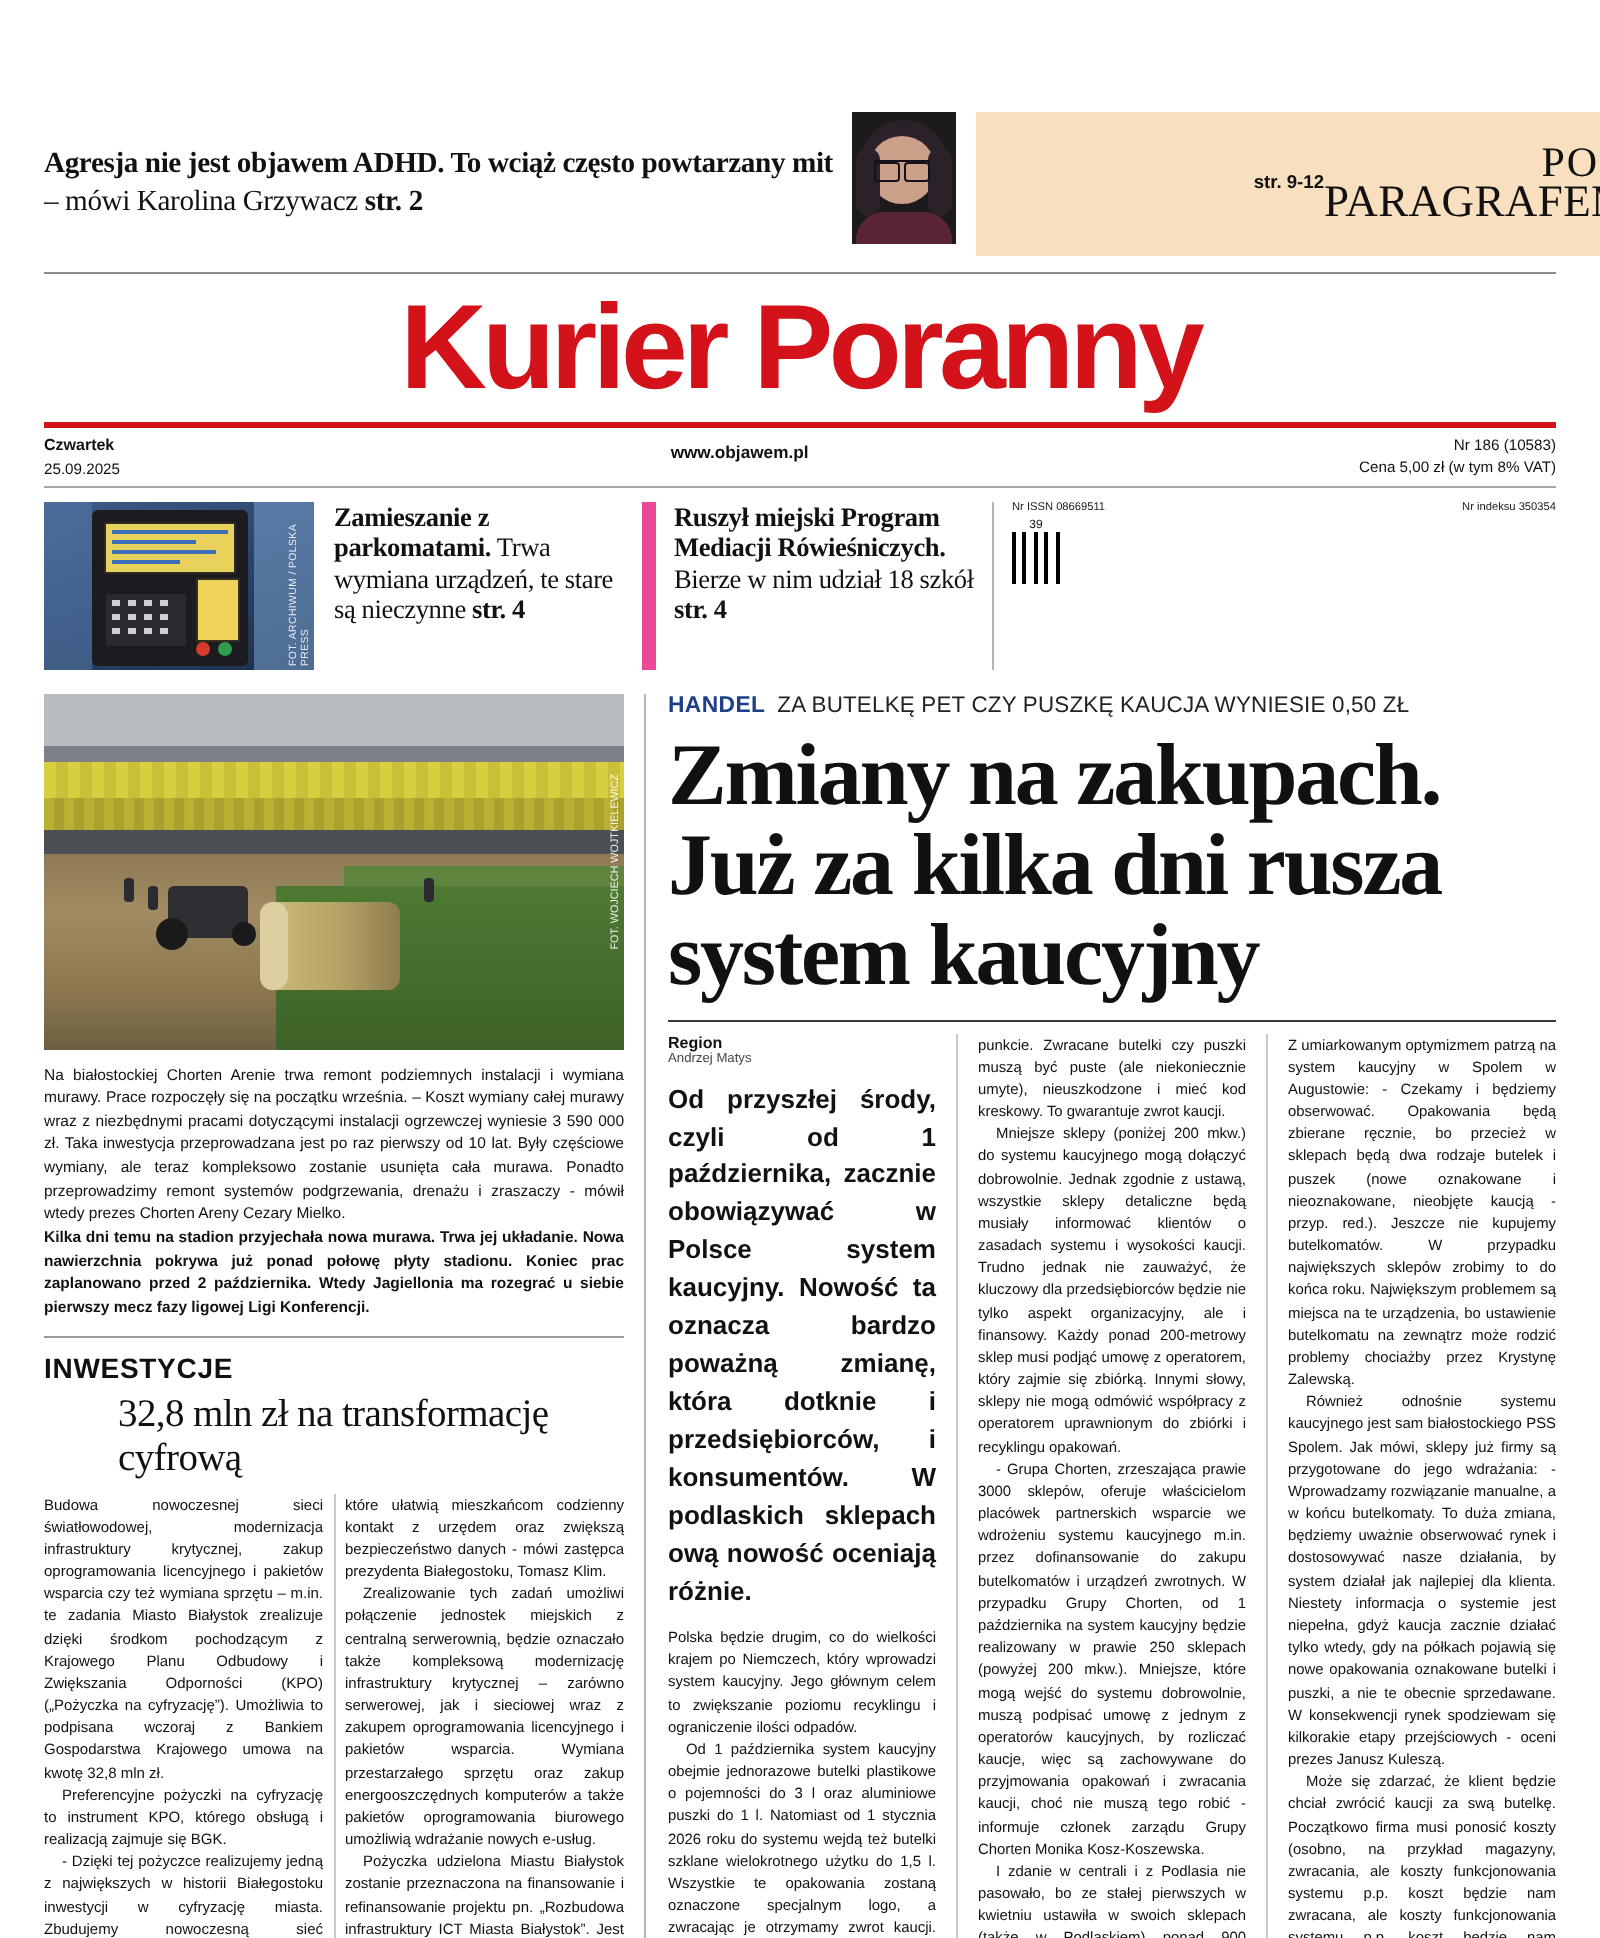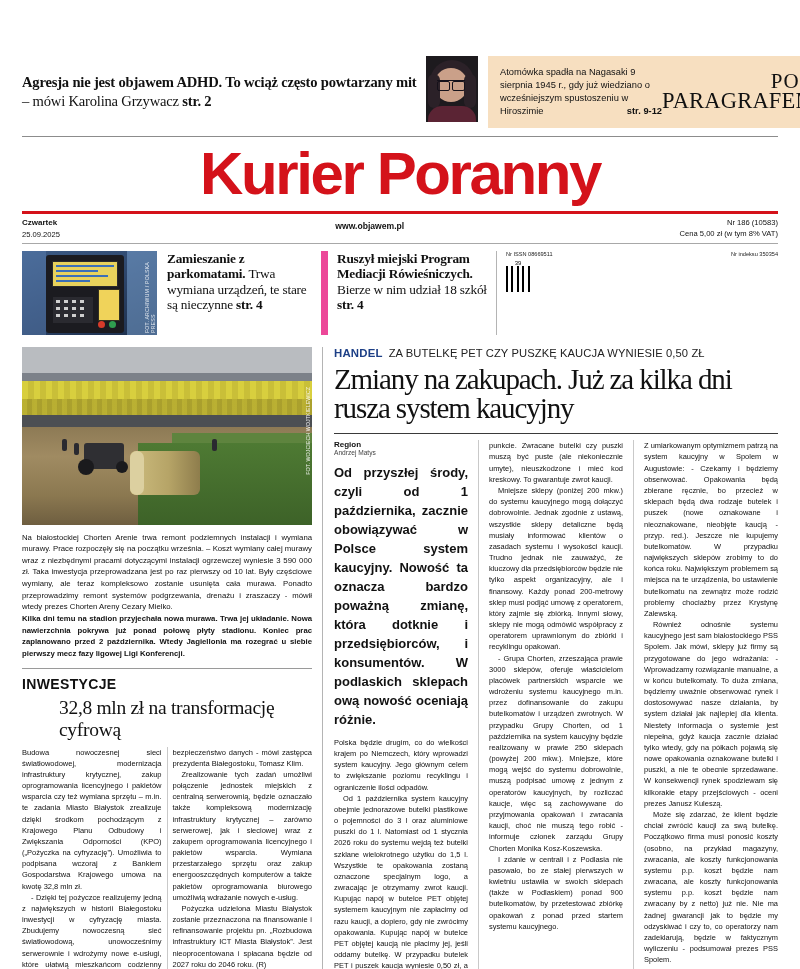--- a/index.html
+++ b/index.html
@@ -133,21 +133,21 @@
   .inv-cols{column-count:2;column-gap:11px;column-rule:1px solid #c9c9c9;
     font-family:"Liberation Sans",sans-serif;font-size:7.5px;line-height:1.49;text-align:justify;}
   .inv-cols p{margin:0;text-indent:9px;}
   .inv-cols p.first{text-indent:0;}
 
   
   .handel-row{display:flex;align-items:center;gap:6px;padding-bottom:2px;}
   .handel{font-family:"Liberation Sans",sans-serif;font-weight:bold;font-size:11.4px;
     color:#1d3f86;letter-spacing:.2px;}
   .handel-rest{font-family:"Liberation Sans",sans-serif;font-size:11.2px;letter-spacing:.1px;color:#222;}
-  .big-head{font-size:29px;line-height:1.03;font-weight:normal;letter-spacing:-1.1px;padding:4px 0 6px;}
+  .big-head{font-size:44px;line-height:1.03;font-weight:bold;letter-spacing:-1.1px;padding:4px 0 6px;}
   .rule-dark{border-top:1px solid #3a3a3a;margin:3px 0 6px;}
 
   .art-cols{display:flex;gap:10px;}
   .art-col{flex:1 1 0;min-width:0;}
   .art-col + .art-col{border-left:1px solid #c9c9c9;padding-left:10px;}
   .sec{font-family:"Liberation Sans",sans-serif;font-weight:bold;font-size:8px;}
   .byline{font-family:"Liberation Sans",sans-serif;font-size:6.6px;color:#444;padding-bottom:8px;}
   .lead{font-family:"Liberation Sans",sans-serif;font-weight:bold;font-size:13px;line-height:1.46;
     text-align:justify;padding-bottom:7px;}
   .body{font-family:"Liberation Sans",sans-serif;font-size:7.45px;line-height:1.5;text-align:justify;}
@@ -168,21 +168,20 @@
     <div class="promo-portrait">
       <div class="hair"></div>
       <div class="face"></div>
       <div class="hair2"></div>
       <div class="hair3"></div>
       <div class="glasses"></div>
       <div class="body"></div>
     </div>
     <div class="promo-right" style="background: rgb(247, 223, 192);">
       <div class="nagasaki">
-        <span>Atomówka spadła na Nagasaki 9 sierpnia 1945 r., gdy już wiedziano o wcześniejszym spustoszeniu w Hiroszimie</span>
         <span class="str">str. 9-12</span>
       </div>
       <div class="podp">
         <div class="l1">POD</div>
         <div class="l2">PARAGRAFEM</div>
       </div>
     </div>
   </div>
 
   <div class="rule-thin"></div>
@@ -290,20 +289,21 @@
         <p class="b">Kilka dni temu na stadion przyjechała nowa murawa. Trwa jej układanie. Nowa nawierzchnia pokrywa już ponad połowę płyty stadionu. Koniec prac zaplanowano przed 2 października. Wtedy Jagiellonia ma rozegrać u siebie pierwszy mecz fazy ligowej Ligi Konferencji.</p>
       </div>
 
       <div class="rule-left"></div>
 
       <div class="kicker">INWESTYCJE</div>
       <div class="inv-head">32,8 mln zł na transformację cyfrową</div>
 
       <div class="inv-cols">
         <p class="first">Budowa nowoczesnej sieci światłowodowej, modernizacja infrastruktury krytycznej, zakup oprogramowania licencyjnego i pakietów wsparcia czy też wymiana sprzętu – m.in. te zadania Miasto Białystok zrealizuje dzięki środkom pochodzącym z Krajowego Planu Odbudowy i Zwiększania Odporności (KPO) („Pożyczka na cyfryzację”). Umożliwia to podpisana wczoraj z Bankiem Gospodarstwa Krajowego umowa na kwotę 32,8 mln zł.</p>
+        <p>Preferencyjne pożyczki na cyfryzację to instrument KPO, którego obsługą i realizacją zajmuje się BGK.</p>
         <p>- Dzięki tej pożyczce realizujemy jedną z największych w historii Białegostoku inwestycji w cyfryzację miasta. Zbudujemy nowoczesną sieć światłowodową, unowocześnimy serwerownie i wdrożymy nowe e-usługi, które ułatwią mieszkańcom codzienny kontakt z urzędem oraz zwiększą bezpieczeństwo danych - mówi zastępca prezydenta Białegostoku, Tomasz Klim.</p>
         <p>Zrealizowanie tych zadań umożliwi połączenie jednostek miejskich z centralną serwerownią, będzie oznaczało także kompleksową modernizację infrastruktury krytycznej – zarówno serwerowej, jak i sieciowej wraz z zakupem oprogramowania licencyjnego i pakietów wsparcia. Wymiana przestarzałego sprzętu oraz zakup energooszczędnych komputerów a także pakietów oprogramowania biurowego umożliwią wdrażanie nowych e-usług.</p>
         <p>Pożyczka udzielona Miastu Białystok zostanie przeznaczona na finansowanie i refinansowanie projektu pn. „Rozbudowa infrastruktury ICT Miasta Białystok”. Jest nieoprocentowana i spłacana będzie od 2027 roku do 2046 roku. (R)</p>
       </div>
     </div>
 
     <div class="col-right">
 
       <div class="handel-row">
         <span class="handel" style="color: rgb(29, 63, 134);">HANDEL</span>

